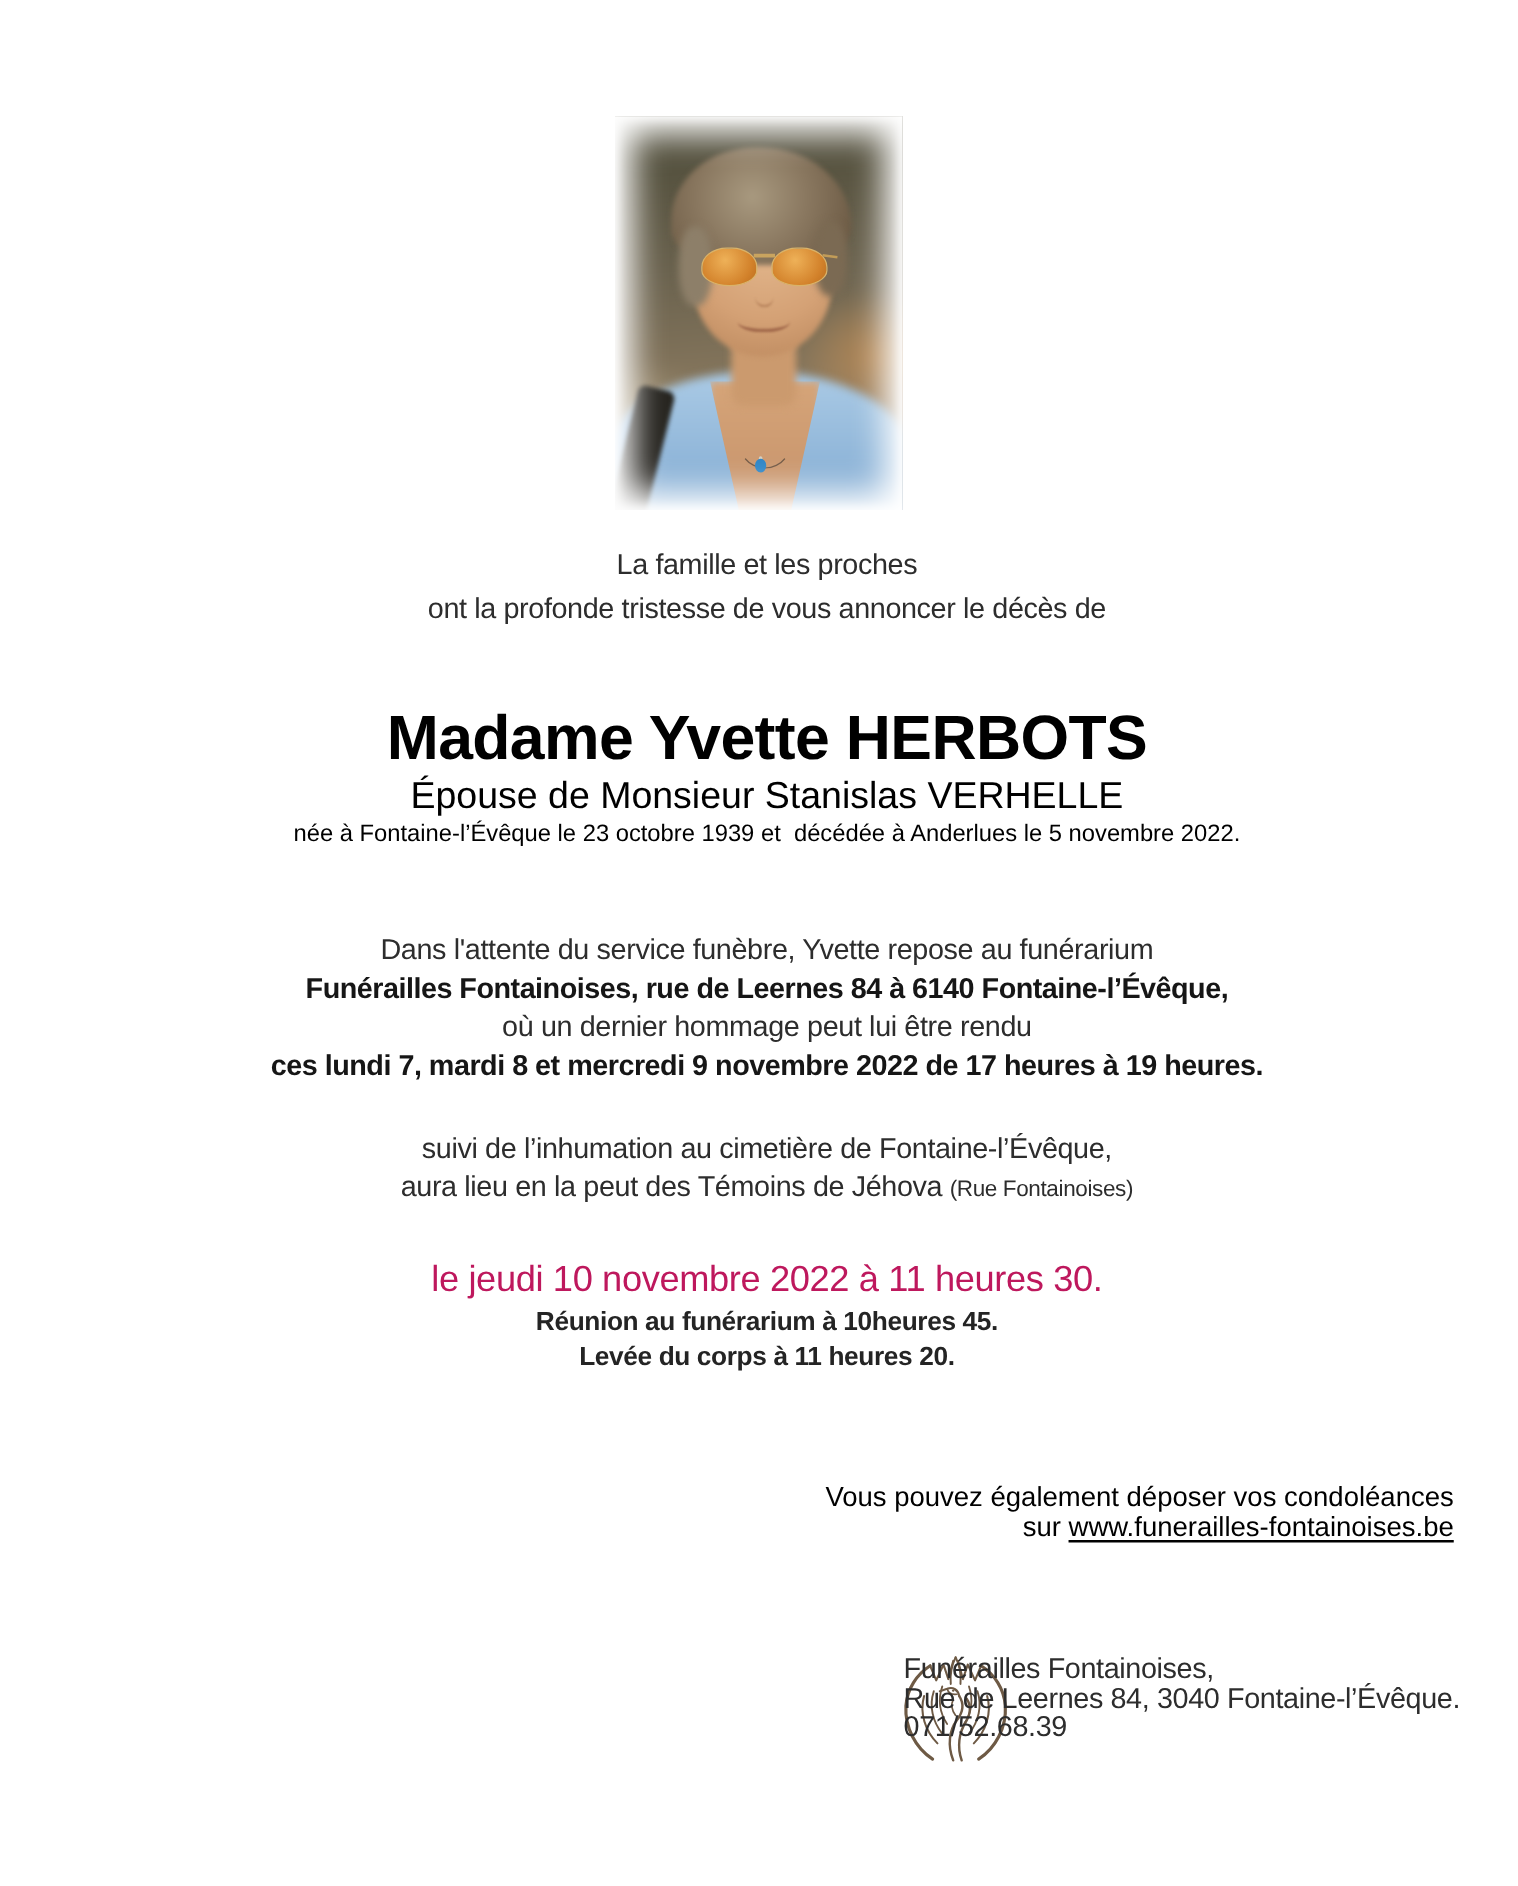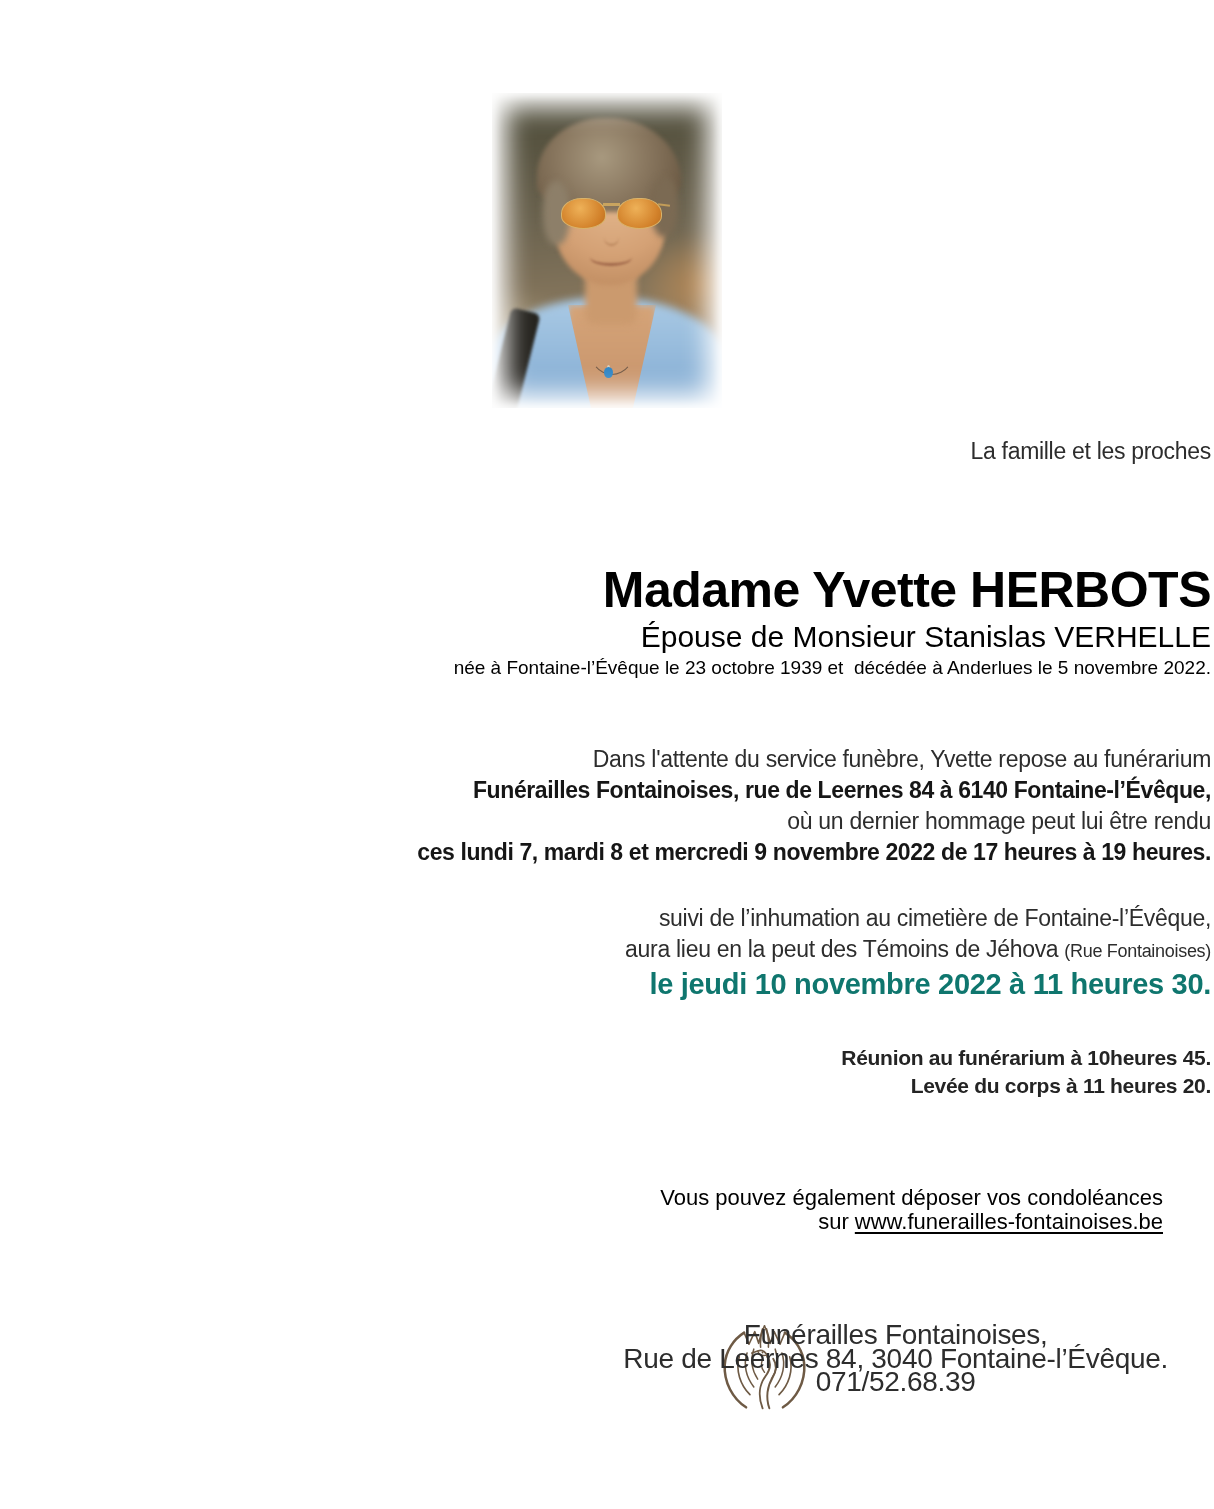--- a/index.html
+++ b/index.html
@@ -3,21 +3,21 @@
 <meta charset="utf-8">
 <style>
   * { margin:0; padding:0; box-sizing:border-box; }
   html,body { background:#ffffff; }
   body { font-family:"Liberation Sans","DejaVu Sans",sans-serif; }
   .page {
     position:relative; width:1214px; height:1509px; margin:0 auto;
     background:#ffffff; overflow:hidden;
   }
   
-  .col { position:absolute; left:16px; right:3px; text-align:right; }
+  .col { position:absolute; left:16px; right:3px; text-align:center; }
 
   
   .photo { position:absolute; left:492px; top:93px; width:230px; height:315px; overflow:hidden; }
   .photo > div { position:absolute; }
   .ph-bg { inset:-14px; filter:blur(7px);
     background:
       radial-gradient(95px 75px at 88% 60%, rgba(190,140,85,.9), rgba(190,140,85,0) 72%),
       radial-gradient(120px 95px at 10% 80%, rgba(196,186,156,.65), rgba(196,186,156,0) 70%),
       radial-gradient(170px 120px at 50% 108%, rgba(228,204,178,.95), rgba(228,204,178,0) 75%),
       linear-gradient(175deg,#504f3d 0%,#575340 18%,#6b634f 40%,#83745b 62%,#9e886c 82%,#b29a80 100%);
@@ -68,31 +68,31 @@
 
   .deceased { top:564px; color:#000; }
   .deceased .name { font-size:50px; line-height:52px; font-weight:bold; letter-spacing:-0.5px; }
   .deceased .spouse { font-size:30px; line-height:34px; margin-top:4px; }
   .deceased .birth { font-size:19px; line-height:22px; margin-top:3px; white-space:pre-wrap; }
 
   .visitation { top:744px; font-size:23px; line-height:31px; }
   .ceremony  { top:903px; font-size:23px; line-height:31px; }
   .bold-line { font-weight:bold; color:#161616; letter-spacing:-0.4px; }
   .ceremony .note { font-size:18px; margin-left:6px; }
-  .ceremony .big { font-size:29px; line-height:34px; font-weight:bold; color:#0f766e; }
+  .ceremony .big { font-size:29px; line-height:34px; font-weight:normal; color:#be185d;margin-top:40px; }
 
   .schedule { top:1044px; font-size:21px; line-height:28px; font-weight:600; color:#242424; }
 
   .condolences { position:absolute; right:51px; top:1186px; text-align:right;
     font-size:22px; line-height:24px; color:#000; }
   .condolences .link { text-decoration:underline; text-underline-offset:3px; color:#000; cursor:pointer; }
 
   .footer-logo { position:absolute; left:716px; top:1320px; width:97px; height:97px; }
-  .footer-contact { position:absolute; right:46px; top:1323px; text-align:center;
-    font-size:28px; line-height:23.5px; color:#2d2d2d; letter-spacing:-0.3px; }
+  .footer-contact { position:absolute; right:46px; top:1323px; text-align:left;
+    font-size:23px; line-height:23.5px; color:#2d2d2d; letter-spacing:-0.3px; }
 </style>
 </head>
 <body>
 
 <div class="page">
 
   <div class="photo">
     <div class="ph-bg"></div>
     <div class="ph-torso"></div>
     <div class="ph-chest"></div>
@@ -110,20 +110,21 @@
     </div>
     <div class="ph-nose"></div>
     <div class="ph-smile"></div>
     <div class="ph-necklace"></div>
     <div class="ph-pendant"></div>
     <div class="ph-vignette"></div>
   </div>
 
   <div class="col intro calib">
     <div>La famille et les proches</div>
+    <div>ont la profonde tristesse de vous annoncer le décès de</div>
   </div>
 
   <div class="col deceased">
     <h1 class="name">Madame Yvette HERBOTS</h1>
     <div class="spouse">Épouse de Monsieur Stanislas VERHELLE</div>
     <div class="birth">née à Fontaine-l’Évêque le 23 octobre 1939 et  décédée à Anderlues le 5 novembre 2022.</div>
   </div>
 
   <div class="col visitation calib">
     <div>Dans l'attente du service funèbre, Yvette repose au funérarium</div>

